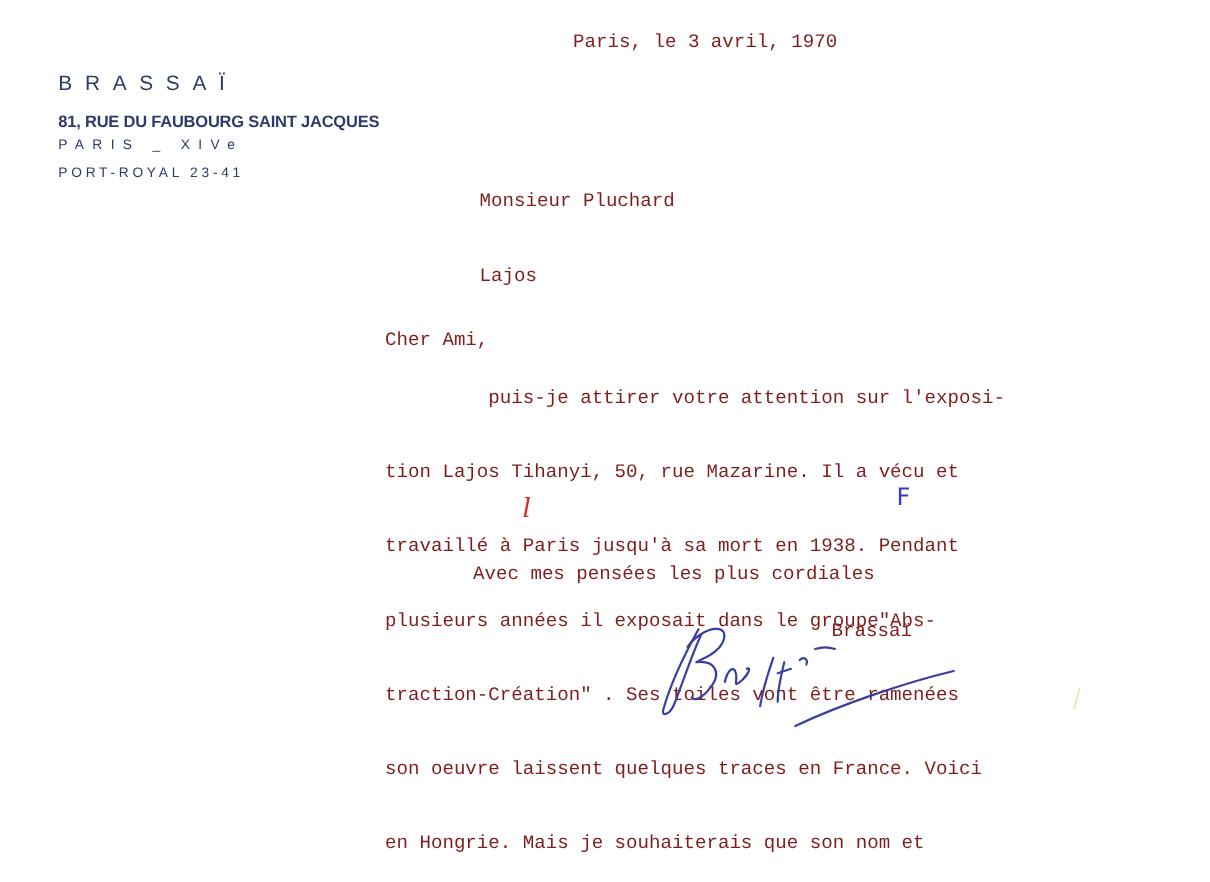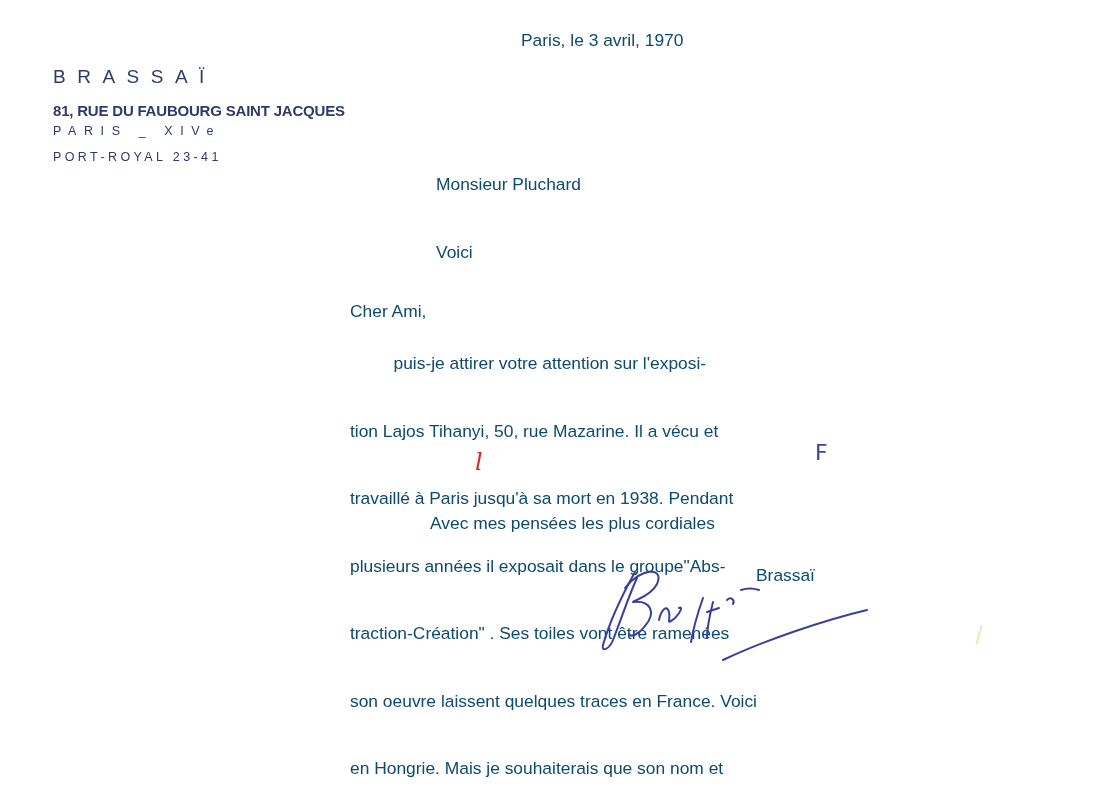--- a/index.html
+++ b/index.html
@@ -2,21 +2,21 @@
 <html><head>
 <meta charset="utf-8">
 <style>
   html, body { margin:0; padding:0; }
   body { width:1100px; height:802px; background:#ffffff; position:relative; overflow:hidden; }
   .letterhead { position:absolute; left:53px; top:66px; color:#2e3a6b; font-family:"Liberation Sans", sans-serif; }
   .lh-name { position:absolute; left:0; top:0; font-size:19px; letter-spacing:11.5px; white-space:nowrap; }
   .lh-street { position:absolute; left:0; top:36px; font-size:15px; font-weight:bold; letter-spacing:-0.2px; white-space:nowrap; }
   .lh-city { position:absolute; left:0; top:58px; font-size:12.5px; letter-spacing:7.6px; white-space:nowrap; }
   .lh-phone { position:absolute; left:0; top:84px; font-size:12.5px; letter-spacing:3.4px; white-space:nowrap;text-align:center; }
-  .tw { position:absolute; font-family:Liberation Sans, sans-serif; font-size:17.4px; color:#0c4a6e; white-space:pre; line-height:22.5px; }
+  .tw { position:absolute; font-family:Liberation Mono, monospace; font-size:17.4px; color:#7f1d1d; white-space:pre; line-height:22.5px; }
   .date { left:521px; top:29px; }
   .addr { left:436px; top:128px; }
   .salutation { left:350px; top:259px;margin-top:41px; }
   .body { left:350px; top:307px; }
   .closing { left:430px; top:512px; }
   .typed-sig { left:756px; top:564px; }
   .corr-red { position:absolute; left:475px; top:448px; color:#d62a2a; font-family:"DejaVu Serif", serif; font-style:italic; font-size:24px; }
   .corr-blue { position:absolute; left:815px; top:440px; color:#3b3fb0; font-family:"DejaVu Sans", sans-serif; font-size:22px; }
   .signature { position:absolute; left:595px; top:560px; }
   .mark { position:absolute; left:978px; top:625px; width:2px; height:20px; background:#f1e7b8; transform:rotate(15deg); }
@@ -28,21 +28,21 @@
   <div class="lh-name">BRASSAÏ</div>
   <div class="lh-street">81, RUE DU FAUBOURG SAINT JACQUES</div>
   <div class="lh-city">PARIS _ XIVe</div>
   <div class="lh-phone">PORT-ROYAL  23-41</div>
 </div>
 
 <div class="tw date">Paris, le 3 avril, 1970</div>
 
 <div class="tw addr">
   <div>Monsieur Pluchard</div>
-  <div>Voici</div>
+  <div>Lajos</div>
 </div>
 
 <div class="tw salutation">Cher Ami,</div>
 
 <div class="tw body">
   <div>         puis-je attirer votre attention sur l'exposi-</div>
   <div>tion Lajos Tihanyi, 50, rue Mazarine. Il a vécu et</div>
   <div>travaillé à Paris jusqu'à sa mort en 1938. Pendant</div>
   <div>plusieurs années il exposait dans le groupe"Abs-</div>
   <div>traction-Création" . Ses toiles vont être ramenées</div>

